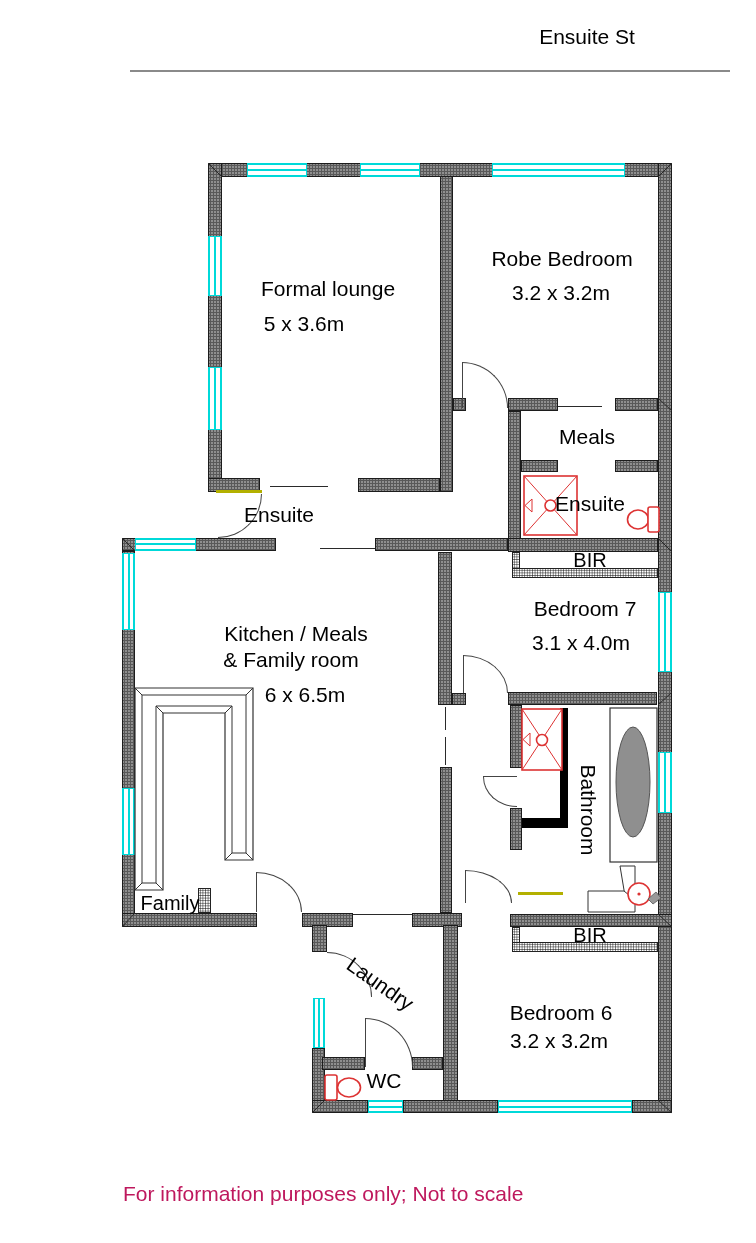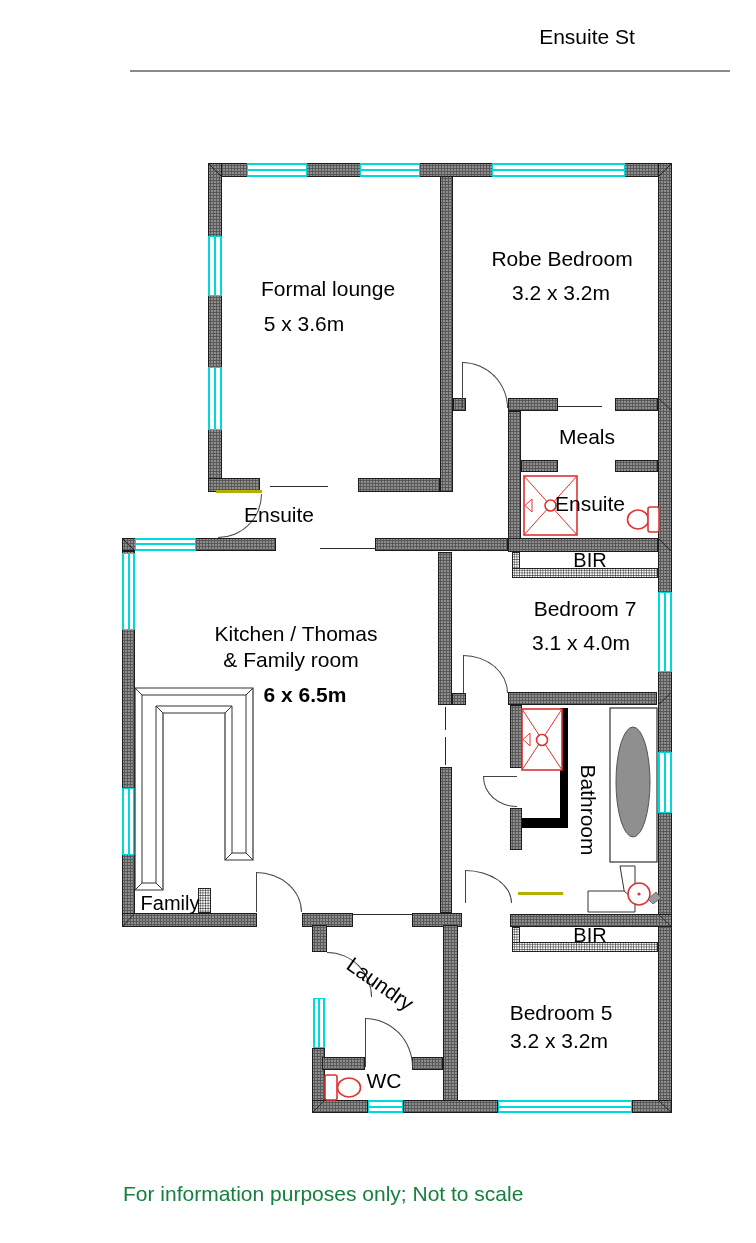--- a/index.html
+++ b/index.html
@@ -33,21 +33,21 @@
   .arc.br{border-bottom:1.2px solid #444;border-right:1.2px solid #444;border-radius:0 0 100% 0;}
   .arc.bl{border-bottom:1.2px solid #444;border-left:1.2px solid #444;border-radius:0 0 0 100%;}
   .lbl{position:absolute;z-index:5;font-size:21px;color:#000;white-space:nowrap;
        transform:translate(-50%,-50%);}
   .lbl.sm{font-size:20px;}
   .lbl.vert{writing-mode:vertical-rl;}
   .lbl.rot{transform:translate(-50%,-50%) rotate(35deg);}
   #fixtures{position:absolute;left:0;top:0;z-index:4;}
   #topline{position:absolute;left:130px;top:70px;width:600px;height:2px;background:#8a8a8a;z-index:1;}
   #footer-note{position:absolute;left:123px;top:1194px;transform:translateY(-50%);
-       font-size:21px;color:#15803d;white-space:nowrap;z-index:5;}
+       font-size:21px;color:#be185d;white-space:nowrap;z-index:5;}
 </style>
 </head>
 <body>
 
 <div id="plan">
 
   <span class="lbl" style="left:587px;top:37px;">Ensuite St</span>
   <div id="topline"></div>
 
   <i class="w" style="left:208px;top:163px;width:464px;height:14px;"></i>
@@ -169,25 +169,25 @@
   <span class="lbl" style="left:328px;top:289px;">Formal lounge</span>
   <span class="lbl" style="left:304px;top:324px;">5 x 3.6m</span>
   <span class="lbl" style="left:562px;top:259px;">Robe Bedroom</span>
   <span class="lbl" style="left:561px;top:293px;">3.2 x 3.2m</span>
   <span class="lbl" style="left:587px;top:437px;">Meals</span>
   <span class="lbl" style="left:590px;top:504px;">Ensuite</span>
   <span class="lbl sm" style="left:590px;top:560px;">BIR</span>
   <span class="lbl" style="left:585px;top:609px;">Bedroom 7</span>
   <span class="lbl" style="left:581px;top:643px;">3.1 x 4.0m</span>
   <span class="lbl" style="left:279px;top:515px;">Ensuite</span>
-  <span class="lbl" style="left:296px;top:634px;">Kitchen / Thomas</span>
+  <span class="lbl" style="left:296px;top:634px;">Kitchen / Meals</span>
   <span class="lbl" style="left:291px;top:660px;">&amp; Family room</span>
-  <span class="lbl" style="left:305px;top:695px;font-weight:bold;">6 x 6.5m</span>
+  <span class="lbl" style="left:305px;top:695px;">6 x 6.5m</span>
   <span class="lbl vert" style="left:588px;top:810px;">Bathroom</span>
   <span class="lbl sm" style="left:170px;top:903px;">Family</span>
   <span class="lbl rot" style="left:380px;top:984px;">Laundry</span>
   <span class="lbl sm" style="left:590px;top:935px;">BIR</span>
-  <span class="lbl" style="left:561px;top:1013px;">Bedroom 5</span>
+  <span class="lbl" style="left:561px;top:1013px;">Bedroom 6</span>
   <span class="lbl" style="left:559px;top:1041px;">3.2 x 3.2m</span>
   <span class="lbl" style="left:384px;top:1081px;">WC</span>
 
   <span id="footer-note">For information purposes only; Not to scale</span>
 </div>
 
 </body></html>

